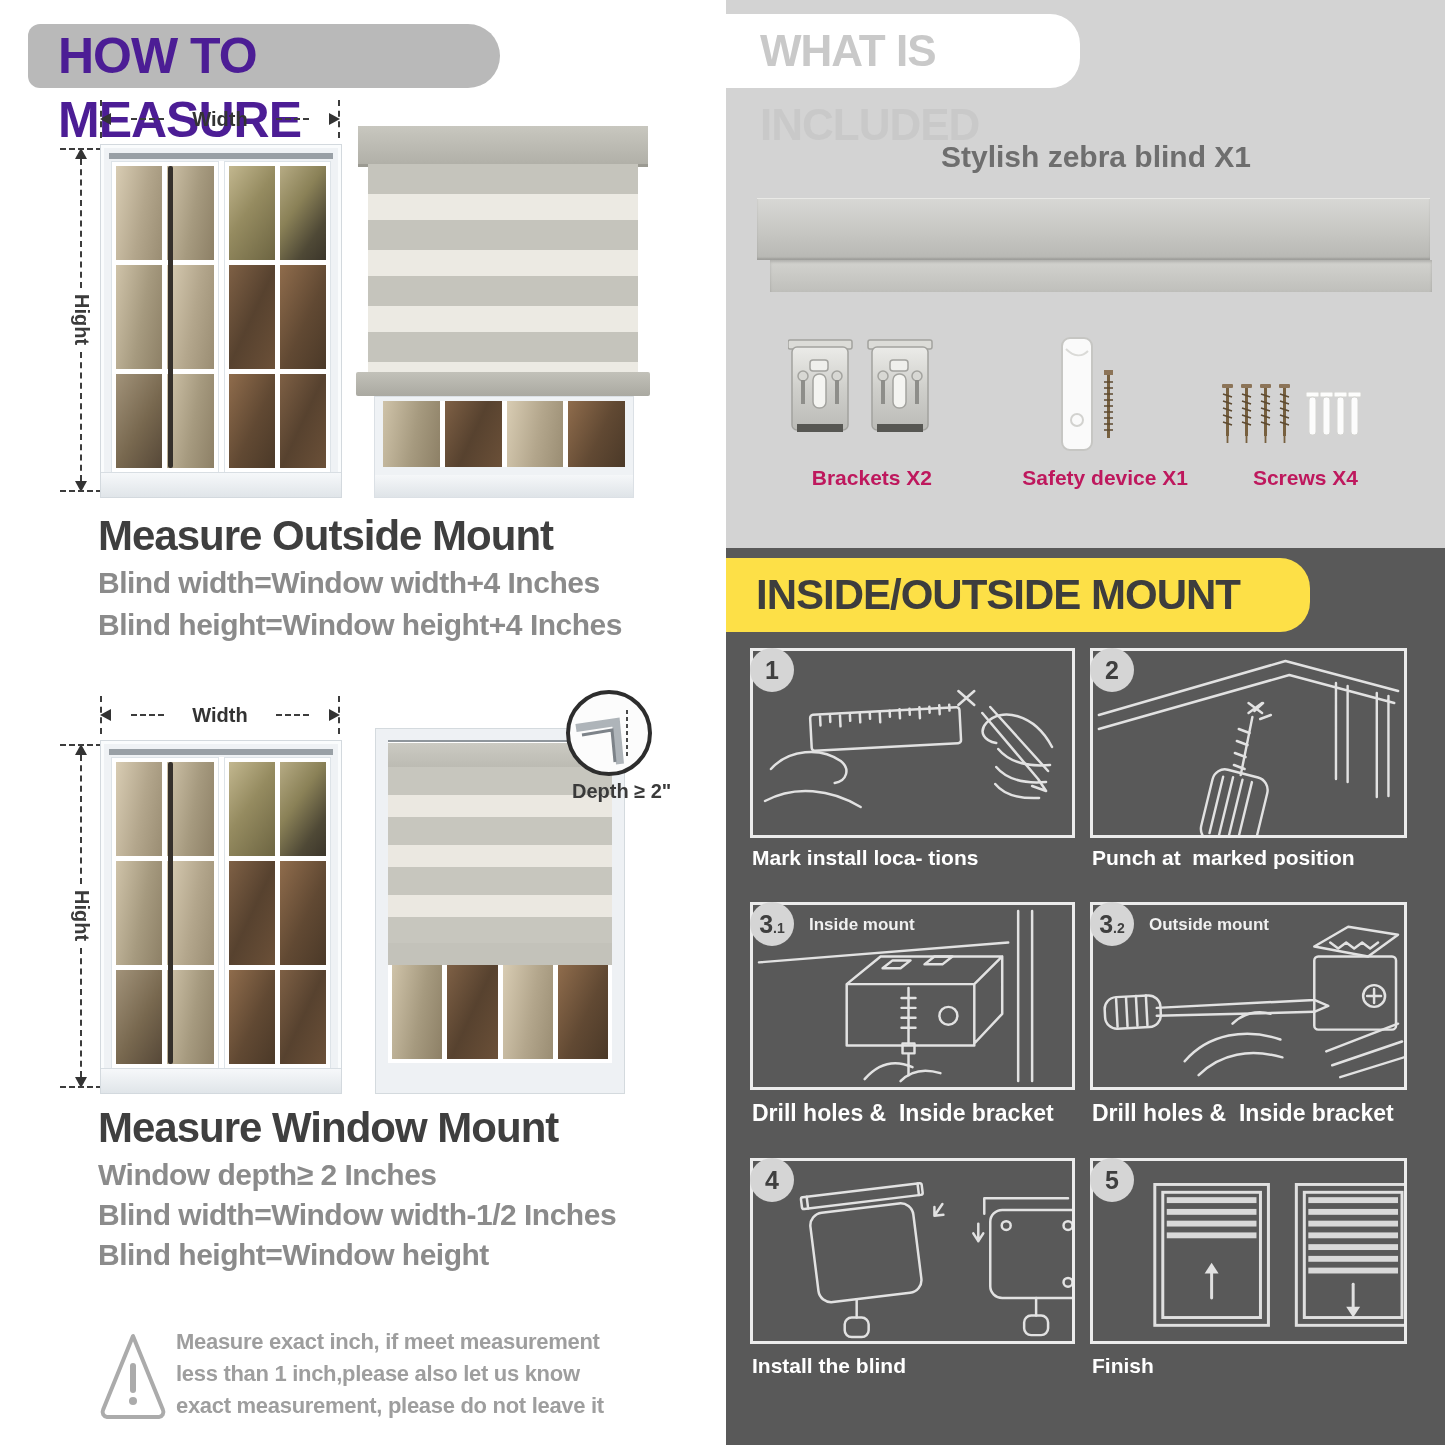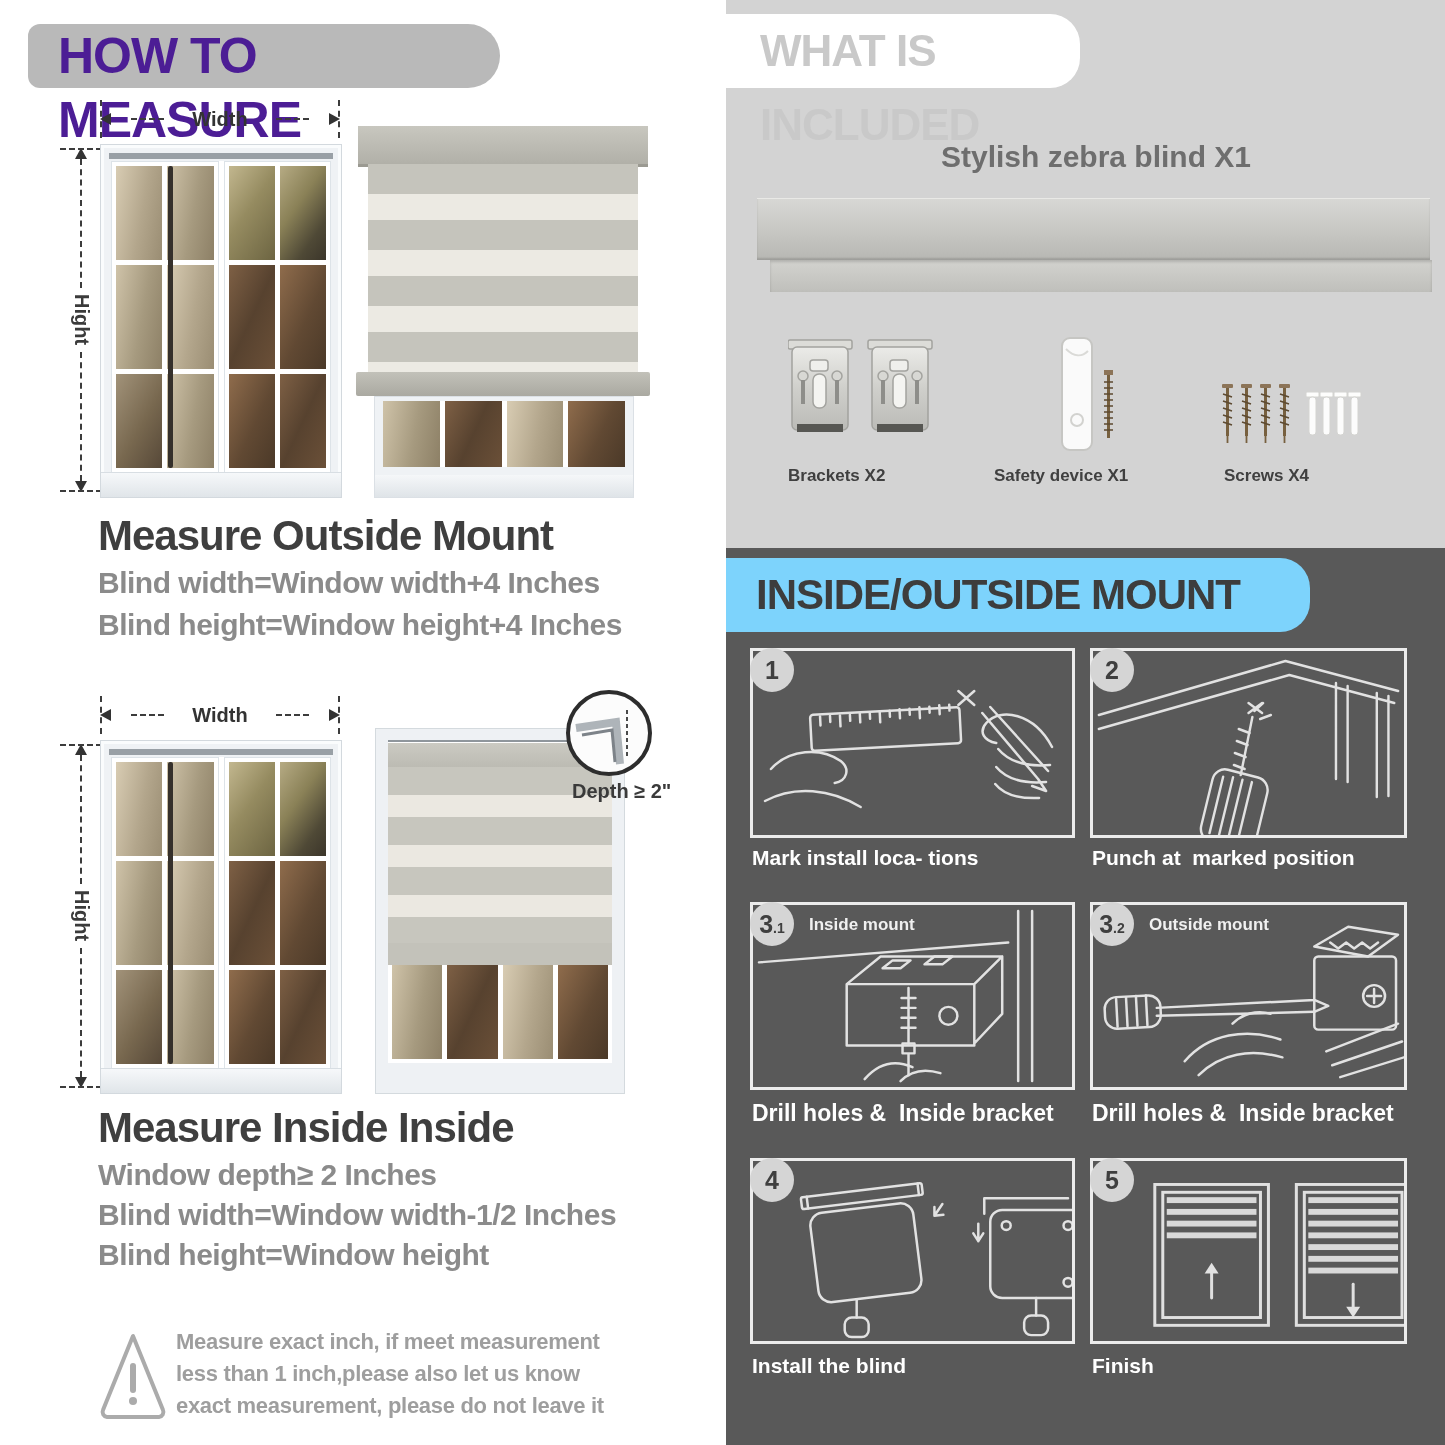--- a/index.html
+++ b/index.html
@@ -89,25 +89,25 @@
        border-radius:0 30px 30px 0;color:#c9c9c9;font-weight:bold;font-size:44px;line-height:74px;
        padding-left:34px;box-sizing:border-box;letter-spacing:-1px;}
   .product-lbl{position:absolute;left:0;top:140px;width:100%;text-align:center;
        font-size:30px;font-weight:bold;color:#6e6e6e;}
   .headrail{position:absolute;left:31px;top:198px;width:673px;height:62px;
        background:linear-gradient(180deg,#d8d8d5 0%,#cacac6 45%,#b7b7b3 100%);
        box-shadow:inset 0 1px 0 #e9e9e6, inset 0 -2px 2px rgba(0,0,0,.14);}
   .headrail::after{content:"";position:absolute;left:13px;right:-2px;top:62px;height:32px;
        background:linear-gradient(180deg,#d3d3cf,#bfbfbb);box-shadow:inset 0 2px 3px rgba(0,0,0,.16);}
   .itm{position:absolute;}
-  .itm-cap{position:absolute;top:466px;font-size:17px;font-weight:bold;color:#404040;text-align:left;}
+  .itm-cap{position:absolute;top:466px;font-size:21px;font-weight:bold;color:#be185d;text-align:right;}
 
   
   .right-bot{position:absolute;left:726px;top:548px;width:719px;height:897px;background:#595959;}
-  .iom-banner{position:absolute;left:0;top:10px;width:584px;height:74px;background:#7dd3fc;
+  .iom-banner{position:absolute;left:0;top:10px;width:584px;height:74px;background:#fde047;
        border-radius:0 30px 30px 0;color:#3d3d3d;font-weight:bold;font-size:42px;line-height:74px;
        padding-left:30px;box-sizing:border-box;letter-spacing:-1px;}
   .panel{position:absolute;border:3px solid #ececec;box-sizing:border-box;}
   .panel svg{display:block;width:100%;height:100%;}
   .badge{position:absolute;left:-3px;top:-3px;width:44px;height:44px;border-radius:50%;background:#d5d5d5;
        display:flex;align-items:center;justify-content:center;z-index:2;}
   .badge .n{font-size:25px;font-weight:bold;color:#3f3f3f;}
   .badge .s{font-size:14px;font-weight:bold;color:#3f3f3f;margin-top:8px;}
   .p-title{position:absolute;left:56px;top:10px;font-size:17px;font-weight:bold;color:#f0f0f0;z-index:2;}
   .step-cap{position:absolute;color:#fff;font-weight:bold;white-space:pre-wrap;text-align:right;}
@@ -243,21 +243,21 @@
 
   <div class="mag">
     <svg viewBox="0 0 78 78">
       <path d="M6 34 L46 28 L50 70" fill="none" stroke="#aeb4b9" stroke-width="8"></path>
       <path d="M12 41 L42 36 L45 68" fill="none" stroke="#7d8389" stroke-width="3"></path>
       <path d="M57 16 V62" fill="none" stroke="#4a4a4a" stroke-width="2" stroke-dasharray="4 3"></path>
     </svg>
   </div>
   <div class="depth-lbl">Depth ≥ 2"</div>
 
-  <div class="sec-title" style="top:1104px;">Measure Inside Inside</div>
+  <div class="sec-title" style="top:1104px;">Measure Window Mount</div>
   <div class="sec-line" style="top:1158px;">Window depth≥ 2 Inches</div>
   <div class="sec-line" style="top:1198px;">Blind width=Window width-1/2 Inches</div>
   <div class="sec-line" style="top:1238px;">Blind height=Window height</div>
 
   <div class="warn-wrap">
     <svg viewBox="0 0 70 92">
       <path d="M35 6 L5 80 a5 5 0 0 0 4 7 H61 a5 5 0 0 0 4 -7 Z" fill="none" stroke="#ababab" stroke-width="4" stroke-linejoin="round"></path>
       <path d="M35 36 V60" stroke="#ababab" stroke-width="6" stroke-linecap="round"></path>
       <circle cx="35" cy="71" r="4" fill="#ababab"></circle>
     </svg>

